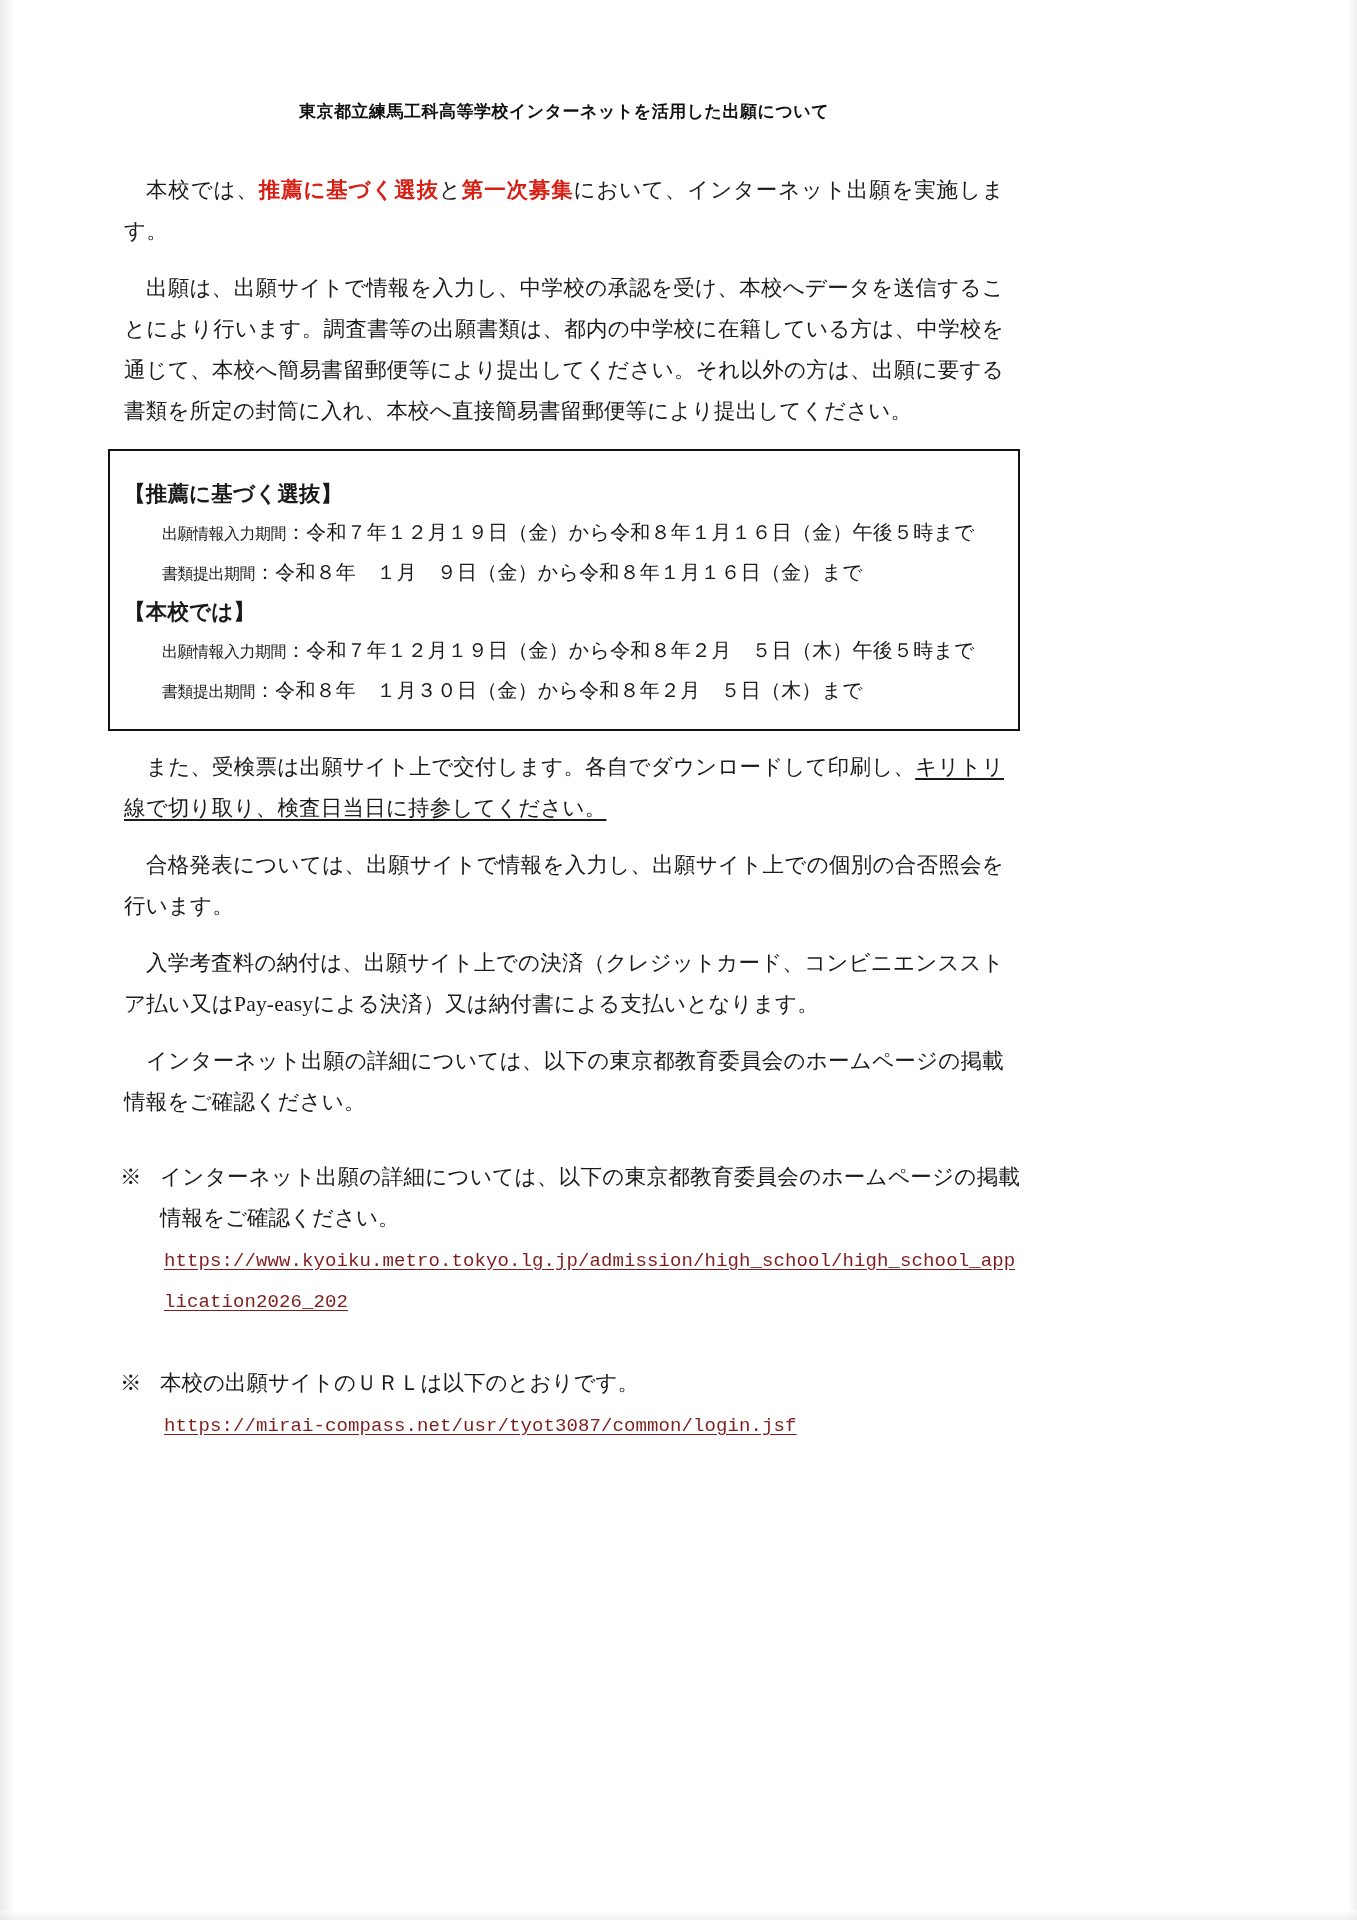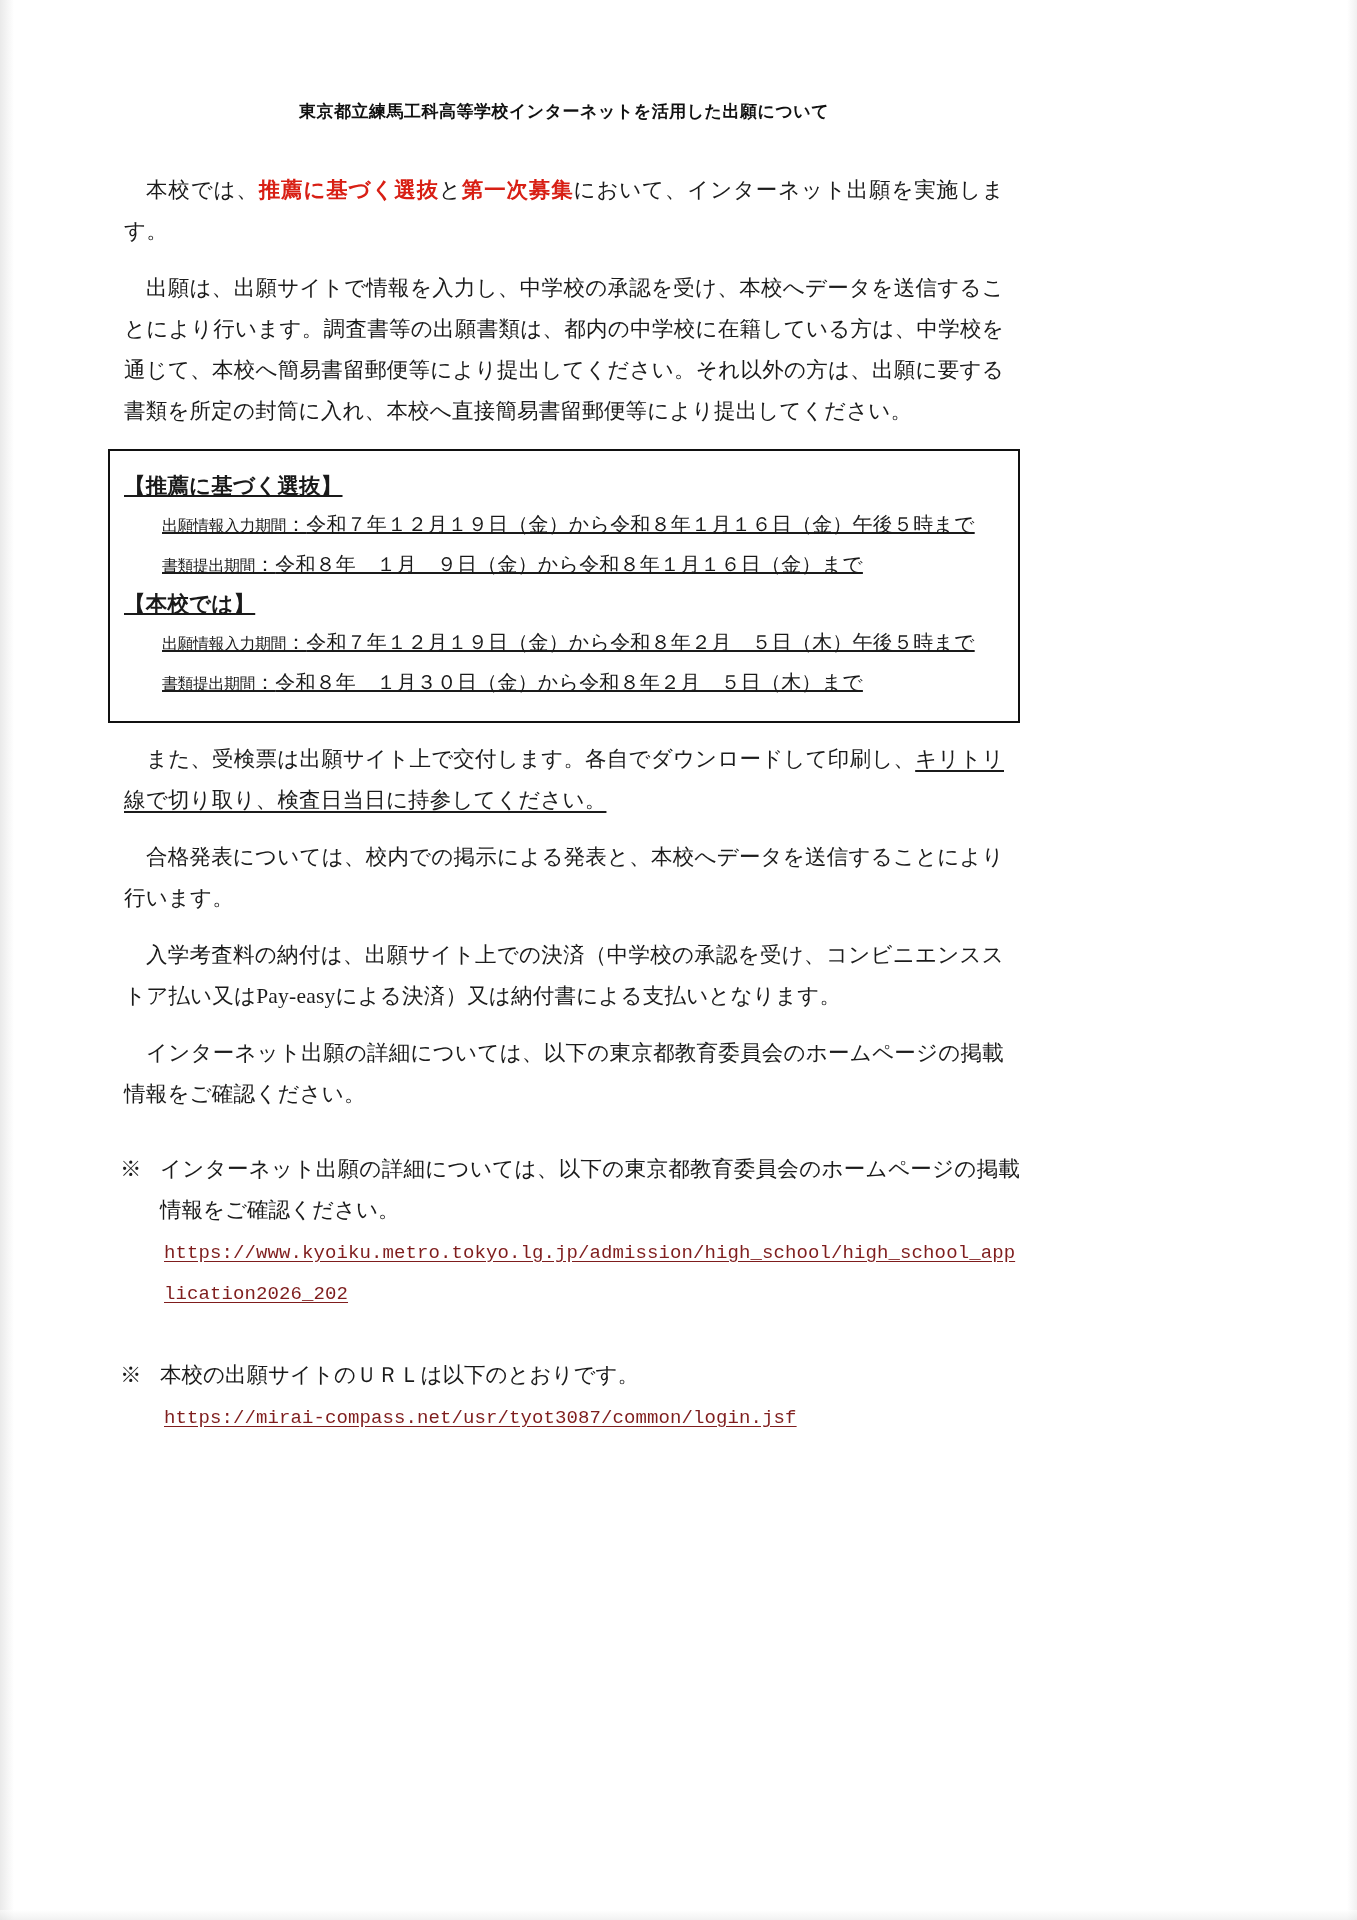--- a/index.html
+++ b/index.html
@@ -83,23 +83,22 @@
   .underline-seg {
     text-decoration: underline;
     text-underline-offset: 4px;
     text-decoration-thickness: 2px;
   }
 
   
   .schedule-box {
     border: 2.5px solid #111111;
     margin-top: 17px;
-    padding: 16px 14px 18px 14px;
+    padding: 24px 14px 18px 14px;
     box-sizing: border-box;
-    text-decoration: underline;
   }
   .sched-group-title {
     font-size: 21.5px;
     font-weight: bold;
     line-height: 38px;
     margin: 0;
     letter-spacing: .2px;
   }
   .sched-line {
     font-size: 20px;
@@ -193,23 +192,23 @@
       <p class="sched-line"><span class="sched-label">出願情報入力期間</span><span>：</span><span>令和７年１２月１９日（金）から令和８年２月　５日（木）午後５時まで</span></p>
 
       <p class="sched-line"><span class="sched-label">書類提出期間</span><span>：</span><span>令和８年　１月３０日（金）から令和８年２月　５日（木）まで</span></p>
 
     </div>
 
     <div class="after-box">
 
       <p class="para indent1"><span>また、受検票は出願サイト上で交付します。各自でダウンロードして印刷し、</span><span class="underline-seg">キリトリ線で切り取り、検査日当日に持参してください。</span></p>
 
-      <p class="para indent1">合格発表については、校内での掲示による発表と、本校へデータを送信することにより行います。</p>
-
-      <p class="para indent1">入学考査料の納付は、出願サイト上での決済（中学校の承認を受け、コンビニエンスストア払い又はPay-easyによる決済）又は納付書による支払いとなります。</p>
+      <p class="para indent1">合格発表については、出願サイトで情報を入力し、出願サイト上での個別の合否照会を行います。</p>
+
+      <p class="para indent1">入学考査料の納付は、出願サイト上での決済（クレジットカード、コンビニエンスストア払い又はPay-easyによる決済）又は納付書による支払いとなります。</p>
 
       <p class="para indent1">インターネット出願の詳細については、以下の東京都教育委員会のホームページの掲載情報をご確認ください。</p>
 
     </div>
 
     <div class="note">
       <div class="note-mark">※</div>
       <div class="note-body">
         <p class="note-text">インターネット出願の詳細については、以下の東京都教育委員会のホームページの掲載情報をご確認ください。</p>
         <p class="url-wrap"><a class="url" href="#">https://www.kyoiku.metro.tokyo.lg.jp/admission/high_school/high_school_application2026_202</a></p>

